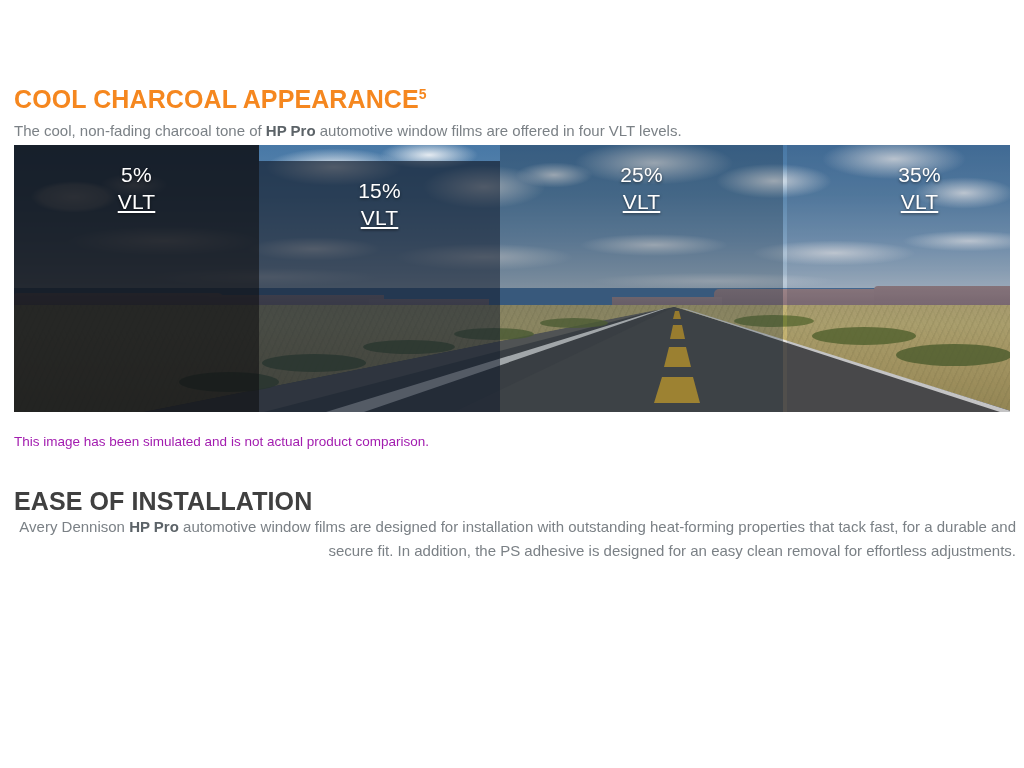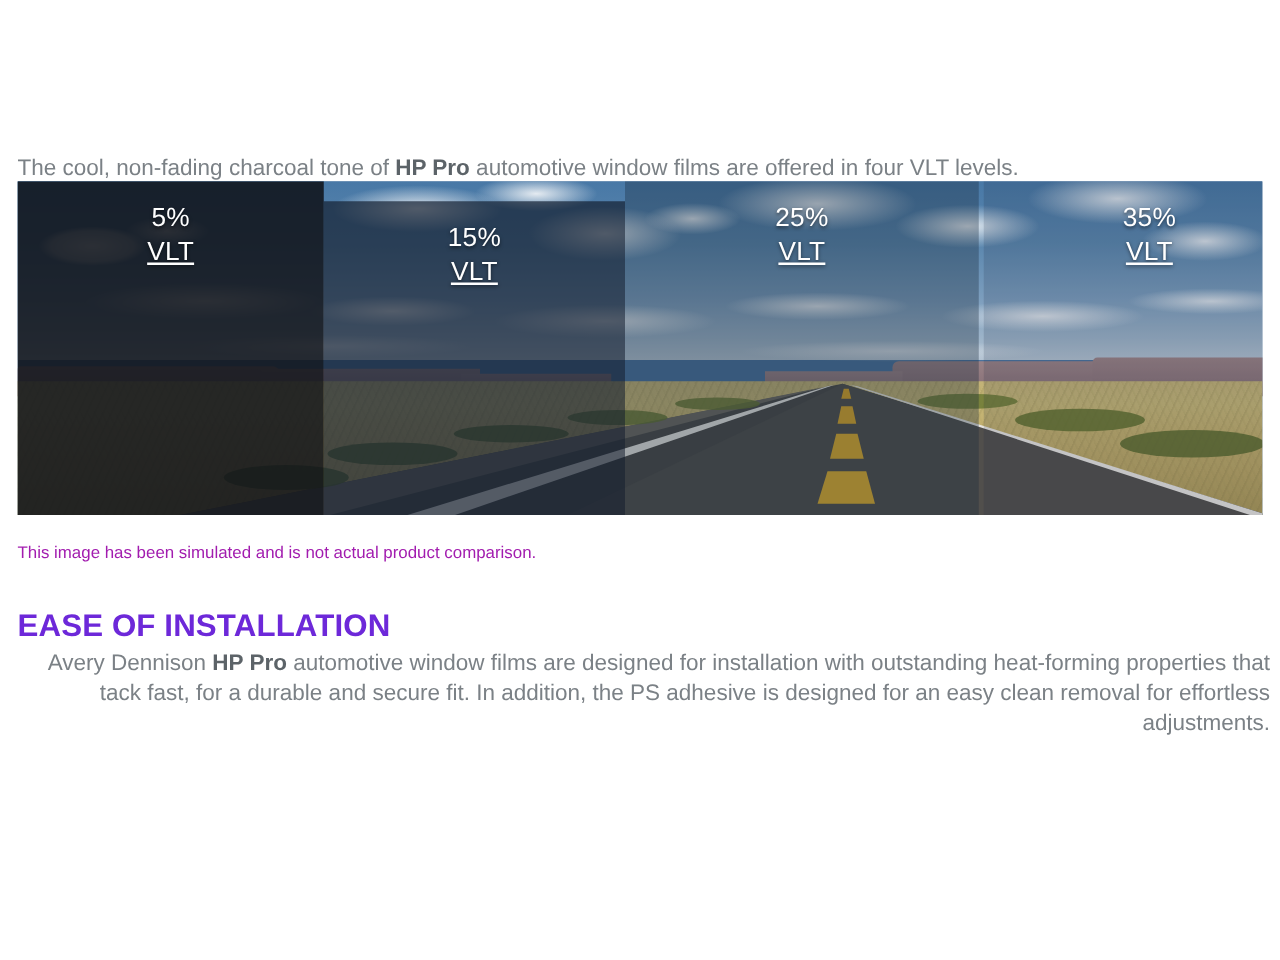--- a/index.html
+++ b/index.html
@@ -37,21 +37,21 @@
     font-weight: bold;
   }
 
   #heading-appearance { top: 66px; }
   #heading-installation { top: 468px; }
 
   .body-text {
     position: absolute;
     left: 14px;
     color: #7b8186;
-    font-size: 18px;
+    font-size: 15px;
     line-height: 24px;
     font-weight: normal;
   }
   .body-text b { color: #5c6368; font-weight: bold; }
 
   #subtitle-appearance { top: 104px; width: 1000px; }
   #body-installation { top: 500px; width: 1002px; text-align: right; }
 
   .caption {
     position: absolute;
@@ -188,20 +188,21 @@
     text-shadow: 0 1px 3px rgba(0,0,0,.55);
     letter-spacing: .2px;
   }
   .tint-label .vlt { display: block; text-decoration: underline; }
 </style>
 </head>
 <body>
 
 <div id="page">
 
+  <h2 class="section-heading" id="heading-appearance" style="color: rgb(245, 135, 31);"><span>COOL CHARCOAL APPEARANCE</span><span class="sup">5</span></h2>
 
   <p class="body-text" id="subtitle-appearance"><span>The cool, non-fading charcoal tone of </span><b>HP Pro</b><span> automotive window films are offered in four VLT levels.</span></p>
 
   <div id="comparison">
 
     <div class="photo">
 
       <div class="sky"></div>
       <div class="clouds"></div>
 
@@ -275,17 +276,17 @@
         <div class="tint-label">
           <span>35%</span>
           <span class="vlt">VLT</span>
         </div>
       </div>
     </div>
   </div>
 
   <p class="caption">This image has been simulated and is not actual product comparison.</p>
 
-  <h2 class="section-heading" id="heading-installation" style="color: #6d28d9;">EASE OF INSTALLATION</h2>
+  <h2 class="section-heading" id="heading-installation" style="color: #404040;">EASE OF INSTALLATION</h2>
 
   <p class="body-text" id="body-installation"><span>Avery Dennison </span><b>HP Pro</b><span> automotive window films are designed for installation with outstanding heat-forming properties that tack fast, for a durable and secure fit. In addition, the PS adhesive is designed for an easy clean removal for effortless adjustments.</span></p>
 
 </div>
 
 </body></html>

